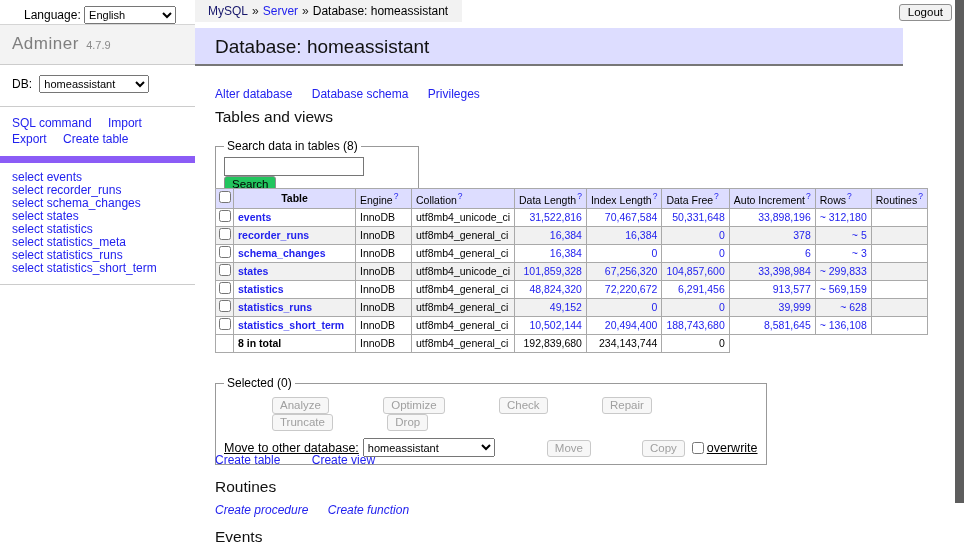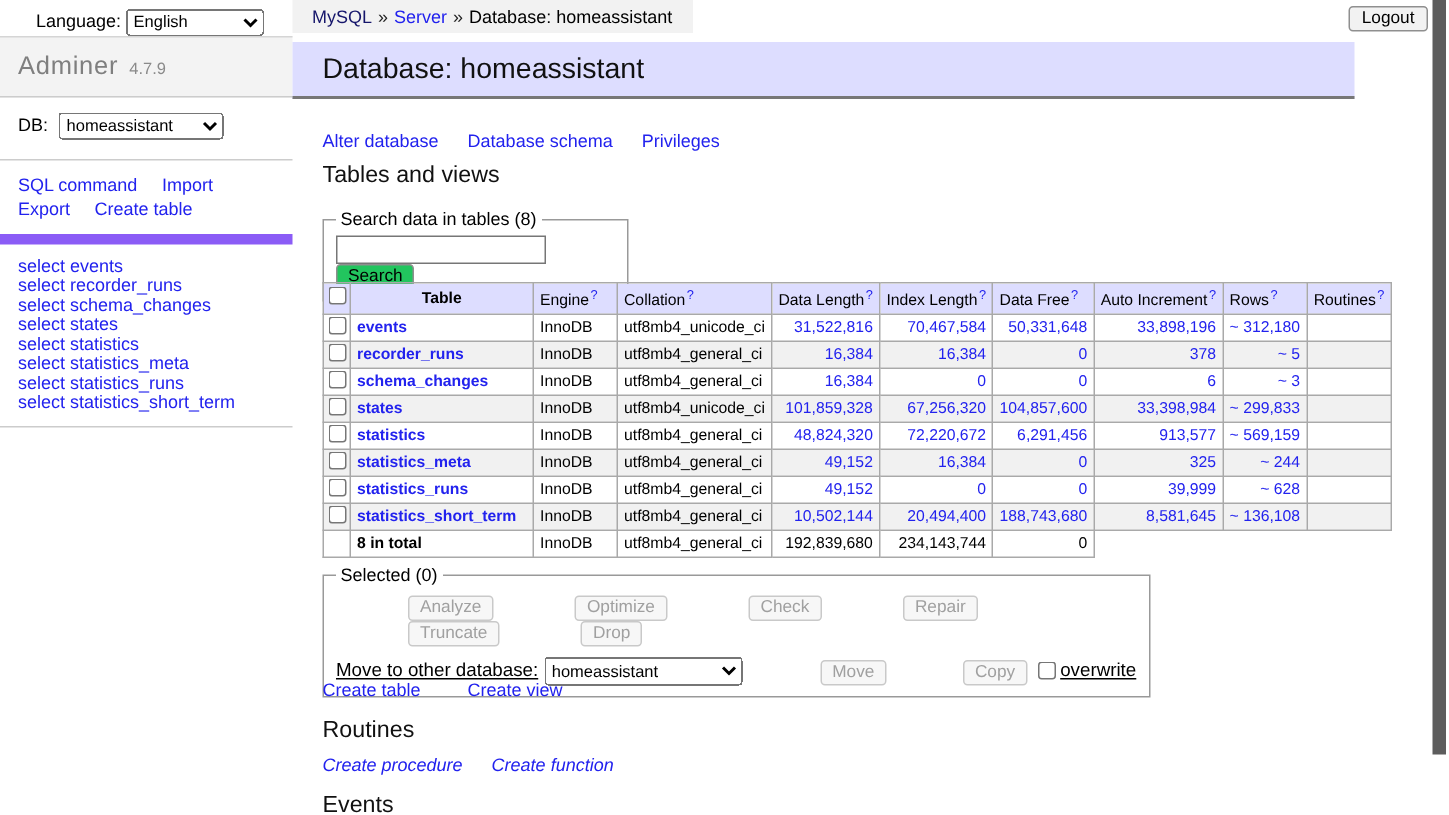--- a/index.html
+++ b/index.html
@@ -253,32 +253,20 @@
         <td class="c-left">utf8mb4_general_ci</td>
         <td class="c-num"><a>48,824,320</a></td>
         <td class="c-num"><a>72,220,672</a></td>
         <td class="c-num"><a>6,291,456</a></td>
         <td class="c-num"><a>913,577</a></td>
         <td class="c-num"><a>~ 569,159</a></td>
         <td class="c-comment"></td>
       </tr>
       <tr>
         <td class="c-check"><input type="checkbox" style=""></td>
-        <td class="c-name"><a class="tname">statistics_meta</a></td>
-        <td class="c-left">InnoDB</td>
-        <td class="c-left">utf8mb4_general_ci</td>
-        <td class="c-num"><a>49,152</a></td>
-        <td class="c-num"><a>16,384</a></td>
-        <td class="c-num"><a>0</a></td>
-        <td class="c-num"><a>325</a></td>
-        <td class="c-num"><a>~ 244</a></td>
-        <td class="c-comment"></td>
-      </tr>
-      <tr>
-        <td class="c-check"><input type="checkbox" style=""></td>
         <td class="c-name"><a class="tname">statistics_runs</a></td>
         <td class="c-left">InnoDB</td>
         <td class="c-left">utf8mb4_general_ci</td>
         <td class="c-num"><a>49,152</a></td>
         <td class="c-num"><a>0</a></td>
         <td class="c-num"><a>0</a></td>
         <td class="c-num"><a>39,999</a></td>
         <td class="c-num"><a>~ 628</a></td>
         <td class="c-comment"></td>
       </tr>

